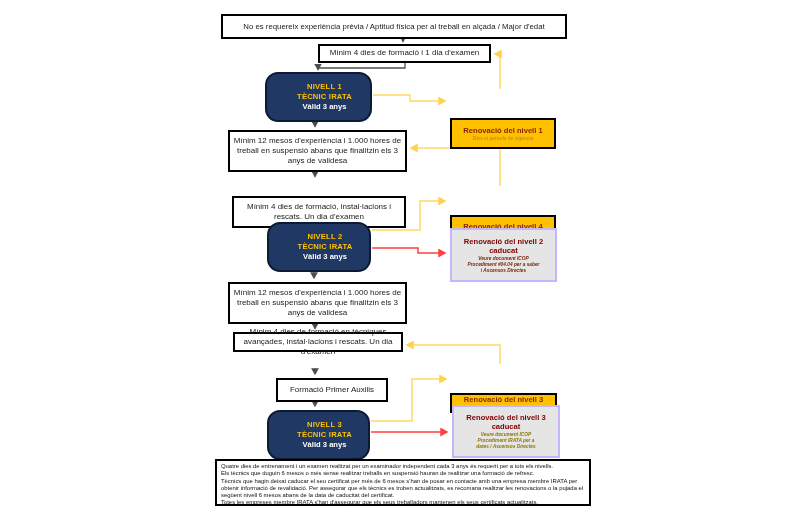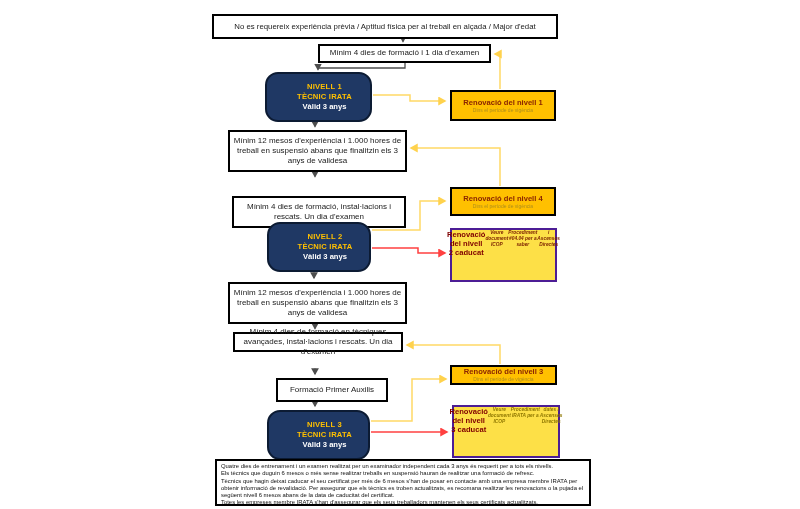--- a/index.html
+++ b/index.html
@@ -20,28 +20,28 @@
   .level{
     position:absolute;background:#1F3864;border:2px solid #0C1B33;border-radius:13px;
     display:flex;flex-direction:column;align-items:center;justify-content:center;
     box-sizing:border-box;text-align:center;padding-left:12px;
   }
   .level .ln{font-size:7.6px;font-weight:bold;line-height:10px;color:#FFC000;letter-spacing:.2px;}
   .level .lv{font-size:7.6px;font-weight:bold;line-height:10px;color:#ffffff;}
 
   .renew{
     position:absolute;background:#FFC000;border:2px solid #000;box-sizing:border-box;
-    text-align:center;display:flex;flex-direction:column;justify-content:center;
+    text-align:center;display:flex;flex-direction:column;justify-content:center;margin-top:28px;
   }
   .renew .ttl{font-size:7.6px;font-weight:bold;color:#8B2500;line-height:9px;}
   .renew .sub{font-size:5px;color:#AD8D1B;line-height:6.5px;}
 
   .expired{
-    position:absolute;background:#fde047;border:2px solid #4c1d95;box-sizing:border-box;
-    text-align:center;display:flex;flex-direction:row;justify-content:center;
+    position:absolute;background:#e5e5e5;border:2px solid #c4b5fd;box-sizing:border-box;
+    text-align:center;display:flex;flex-direction:column;justify-content:center;
   }
   .expired .ttl{font-size:7.6px;font-weight:bold;color:#7F0000;line-height:9px;margin-bottom:1px;}
   .expired .note{font-size:4.8px;font-style:italic;font-weight:bold;line-height:6px;}
   .expired.e2 .note{color:#7A1F00;}
   .expired.e3 .note{color:#8F7700;}
 
   .notes{
     position:absolute;background:#fff;border:2px solid #000;box-sizing:border-box;
     font-size:5.9px;line-height:7.25px;color:#111;padding:2px 4px;text-align:left;
   }
@@ -78,21 +78,21 @@
     <path d="M500 89 V54 H495" stroke="#FFD966" stroke-width="1.5" fill="none" marker-end="url(#mYellow)"></path>
     <path d="M372 230 H420 V201 H445" stroke="#FFD966" stroke-width="1.5" fill="none" marker-end="url(#mYellow)"></path>
     <path d="M500 186 V148 H411" stroke="#FFD966" stroke-width="1.5" fill="none" marker-end="url(#mYellow)"></path>
     <path d="M371 421 H412 V379 H446" stroke="#FFD966" stroke-width="1.5" fill="none" marker-end="url(#mYellow)"></path>
     <path d="M500 364 V345 H407" stroke="#FFD966" stroke-width="1.5" fill="none" marker-end="url(#mYellow)"></path>
 
     <path d="M372 248 H418 V253 H445" stroke="#FF4040" stroke-width="1.5" fill="none" marker-end="url(#mRed)"></path>
     <path d="M371 432 H447" stroke="#FF4040" stroke-width="1.5" fill="none" marker-end="url(#mRed)"></path>
   </svg>
 
-  <div class="box nowrap" style="left:212px;top:14px;width:346px;height:25px;font-size:7.8px;">No es requereix experiència prèvia / Aptitud física per al treball en alçada / Major d'edat</div>
+  <div class="box nowrap" style="left:221px;top:14px;width:346px;height:25px;font-size:7.8px;">No es requereix experiència prèvia / Aptitud física per al treball en alçada / Major d'edat</div>
 
   <div class="box nowrap" style="left:318px;top:44px;width:173px;height:19px;">Mínim 4 dies de formació i 1 dia d'examen</div>
 
   <div class="level" style="left:265px;top:72px;width:107px;height:50px;">
     <div class="ln">NIVELL 1</div>
     <div class="ln">TÈCNIC  IRATA</div>
     <div class="lv">Vàlid 3 anys</div>
   </div>
 
   <div class="box" style="left:228px;top:130px;width:179px;height:42px;">Mínim 12 mesos d'experiència i 1.000 hores de treball en suspensió abans que finalitzin els 3 anys de validesa</div>

